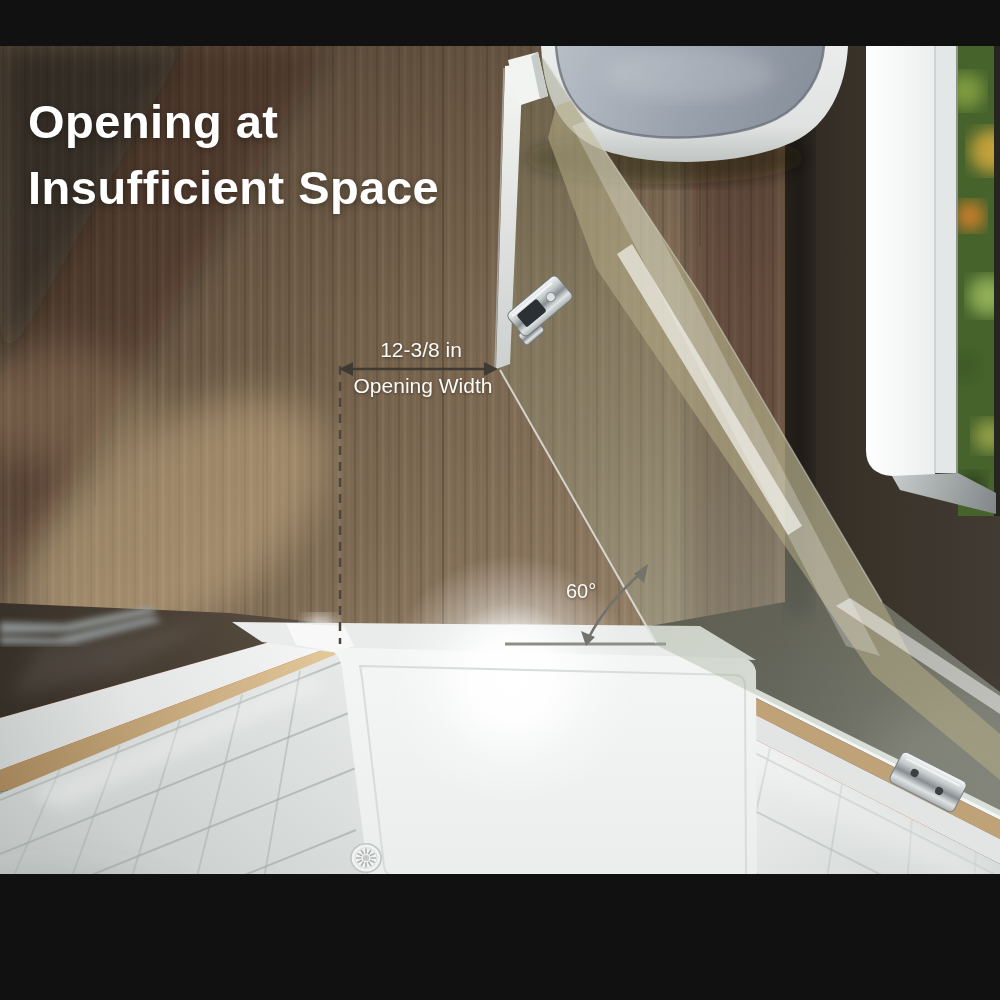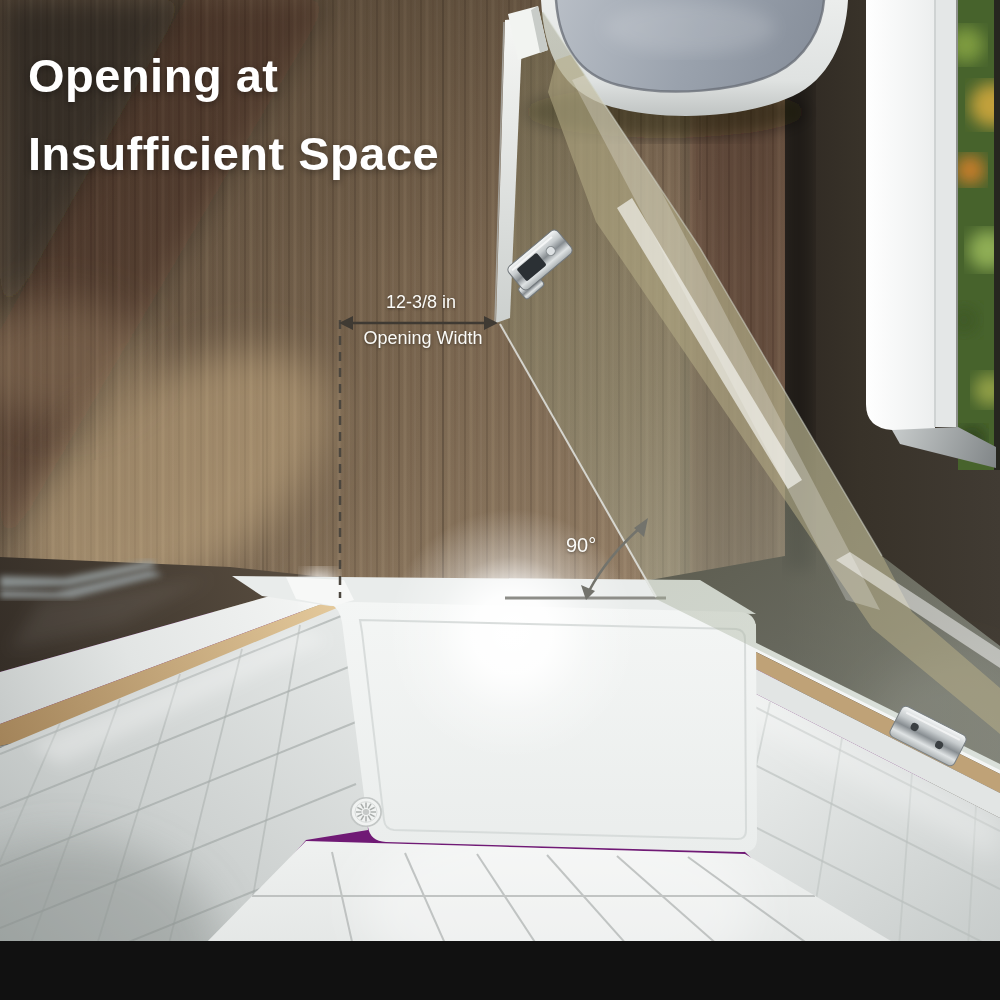--- a/index.html
+++ b/index.html
@@ -1,24 +1,24 @@
 <!DOCTYPE html>
 <html><head>
 <meta charset="utf-8">
 <style>
   html,body{margin:0;padding:0;background:#111;}
-  .scene{position:relative;width:1000px;height:941px;overflow:hidden;
-         font-family:"Liberation Sans",sans-serif;background:#701a75;}
+  .scene{position:relative;width:1000px;height:828px;overflow:hidden;
+         font-family:"Liberation Sans",sans-serif;background:#c2410c;margin-top:46px;}
   .scene svg{position:absolute;left:0;top:0;}
   .txt{position:absolute;color:#fff;white-space:nowrap;}
   .title-line{left:28px;font-weight:bold;font-size:47px;letter-spacing:.5px;
               text-shadow:0 2px 7px rgba(0,0,0,.35);}
   #title1{top:48px;}
-  #title2{top:126px;text-align:center;}
-  .anno{font-size:18px;color:#fbfbf8;text-shadow:0 1px 3px rgba(0,0,0,.45);}
+  #title2{top:114px;text-align:center;}
+  .anno{font-size:21px;color:#fbfbf8;text-shadow:0 1px 3px rgba(0,0,0,.45);}
   #dimv{left:421px;top:292px;transform:translateX(-50%);}
   #diml{left:423px;top:328px;transform:translateX(-50%);}
   #angv{left:566px;top:534px;font-size:20px;}
 </style>
 </head>
 <body>
 
 <div class="scene">
 <svg width="1000" height="1000" viewBox="0 0 1000 1000">
   <defs>
@@ -353,14 +353,14 @@
     <path d="M642,526 Q607,557 589,591" fill="none" stroke="#73736c" stroke-width="2.5"></path>
     <polygon points="648,518 634,528 644,537" fill="#73736c"></polygon>
     <polygon points="586,600 581,585 595,591" fill="#73736c"></polygon>
   </g>
 </svg>
 
 <div class="txt title-line" id="title1">Opening at</div>
 <div class="txt title-line" id="title2">Insufficient Space</div>
 <div class="txt anno" id="dimv">12-3/8 in</div>
 <div class="txt anno" id="diml">Opening Width</div>
-<div class="txt anno" id="angv">90°</div>
+<div class="txt anno" id="angv">60°</div>
 </div>
 
 </body></html>

